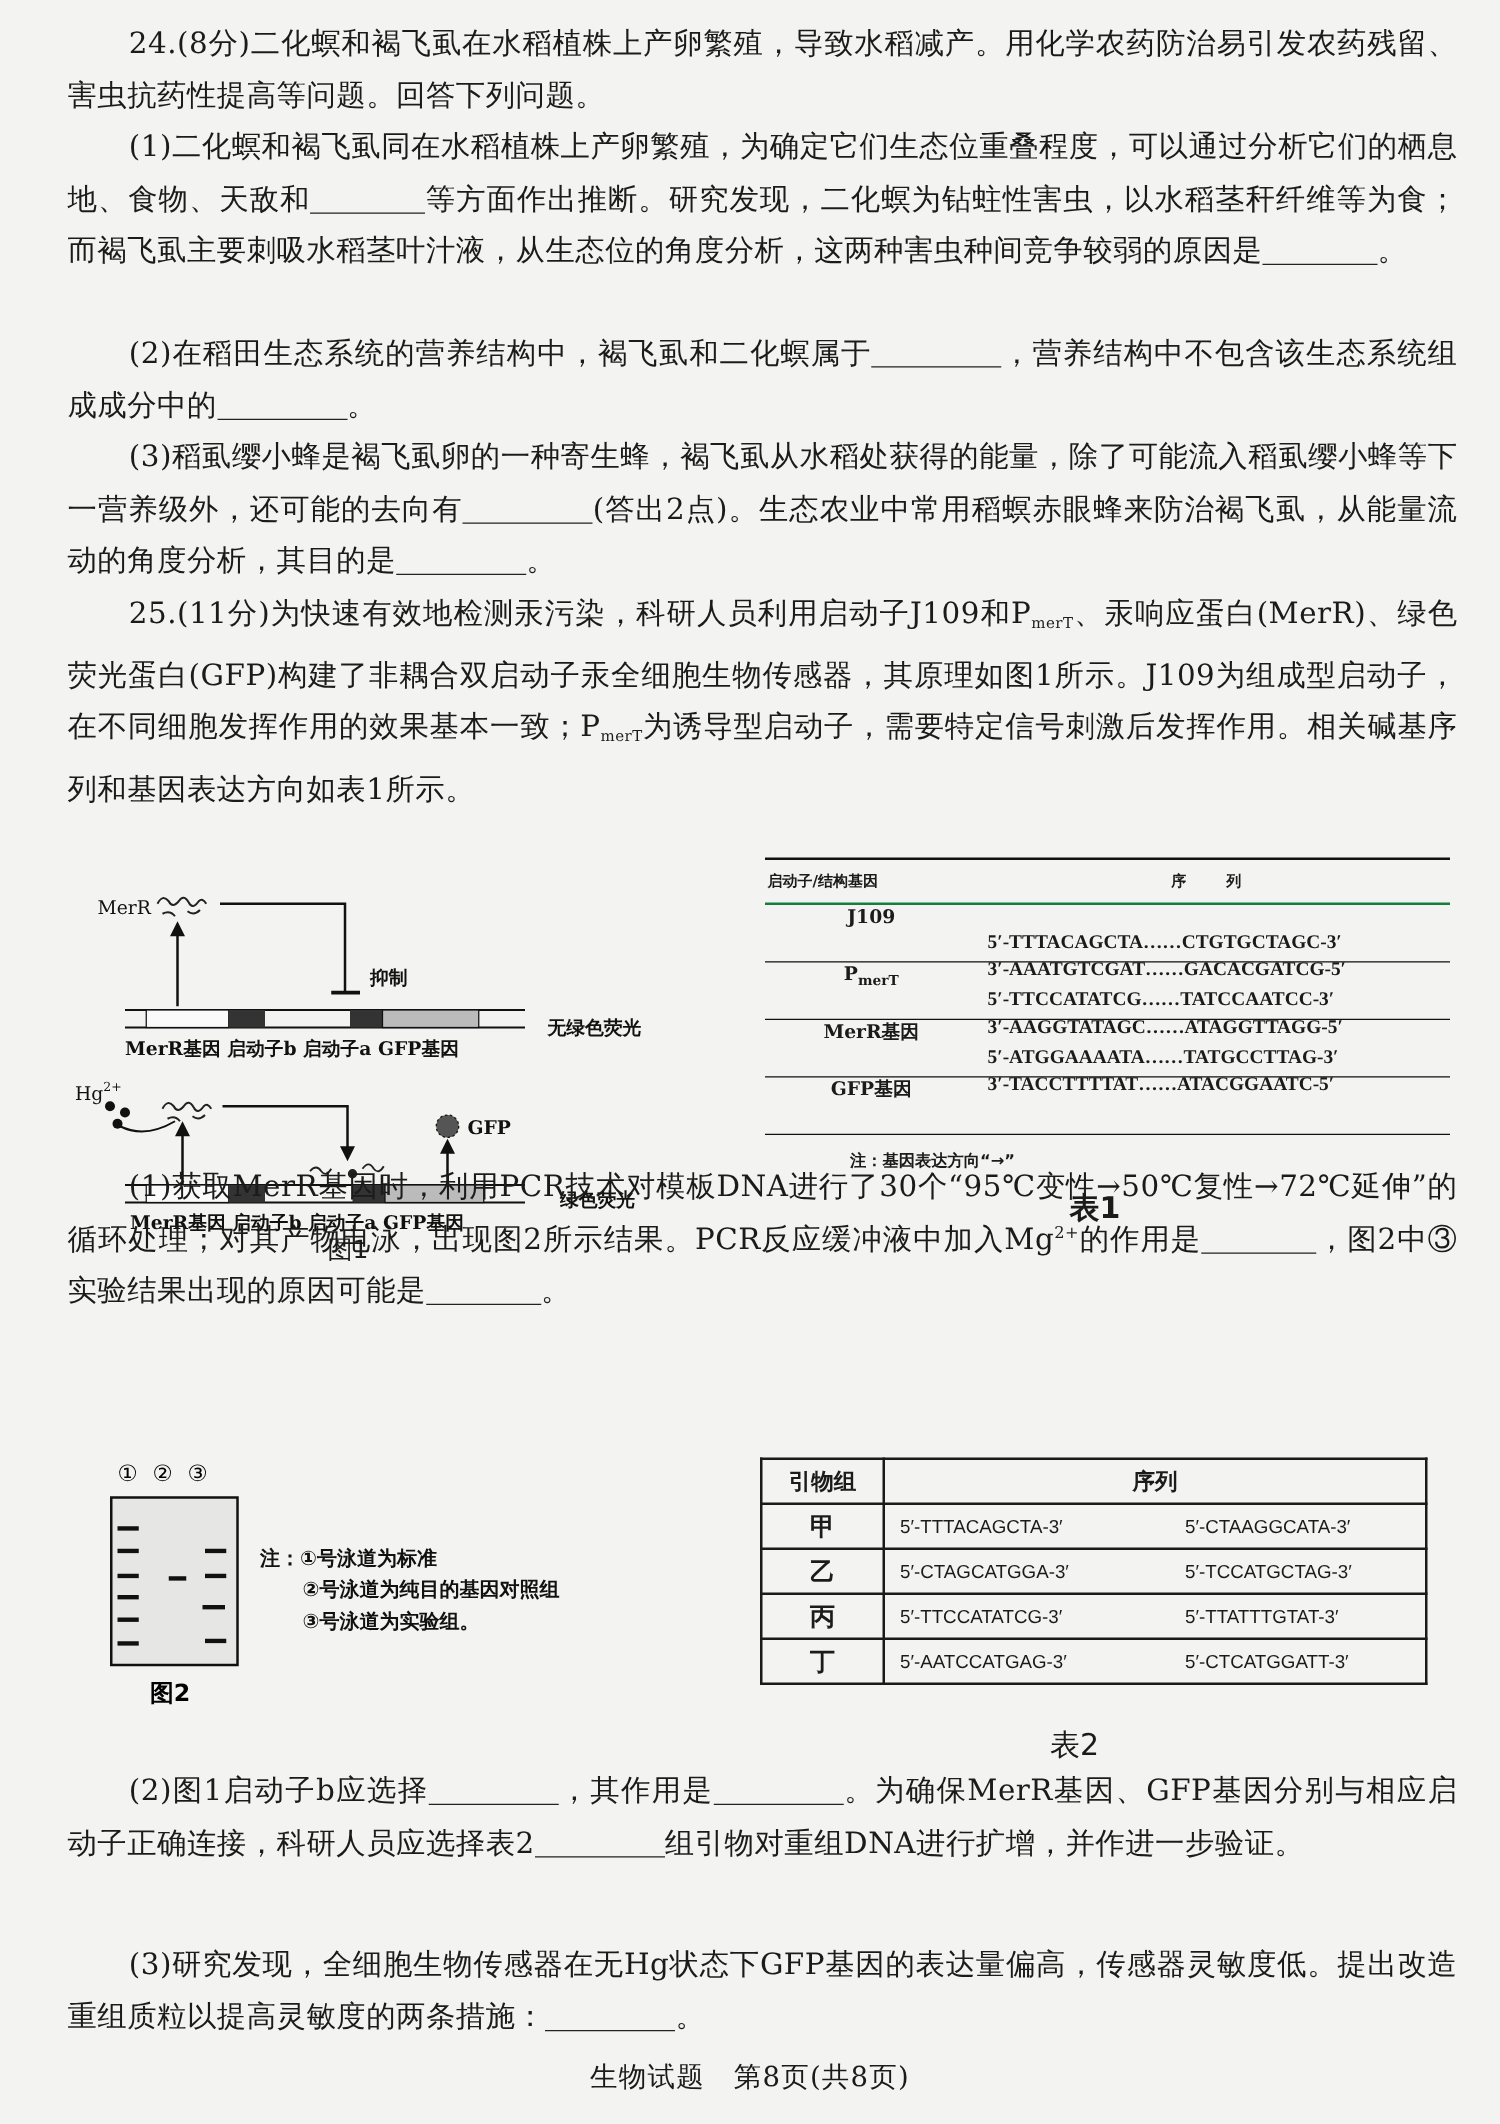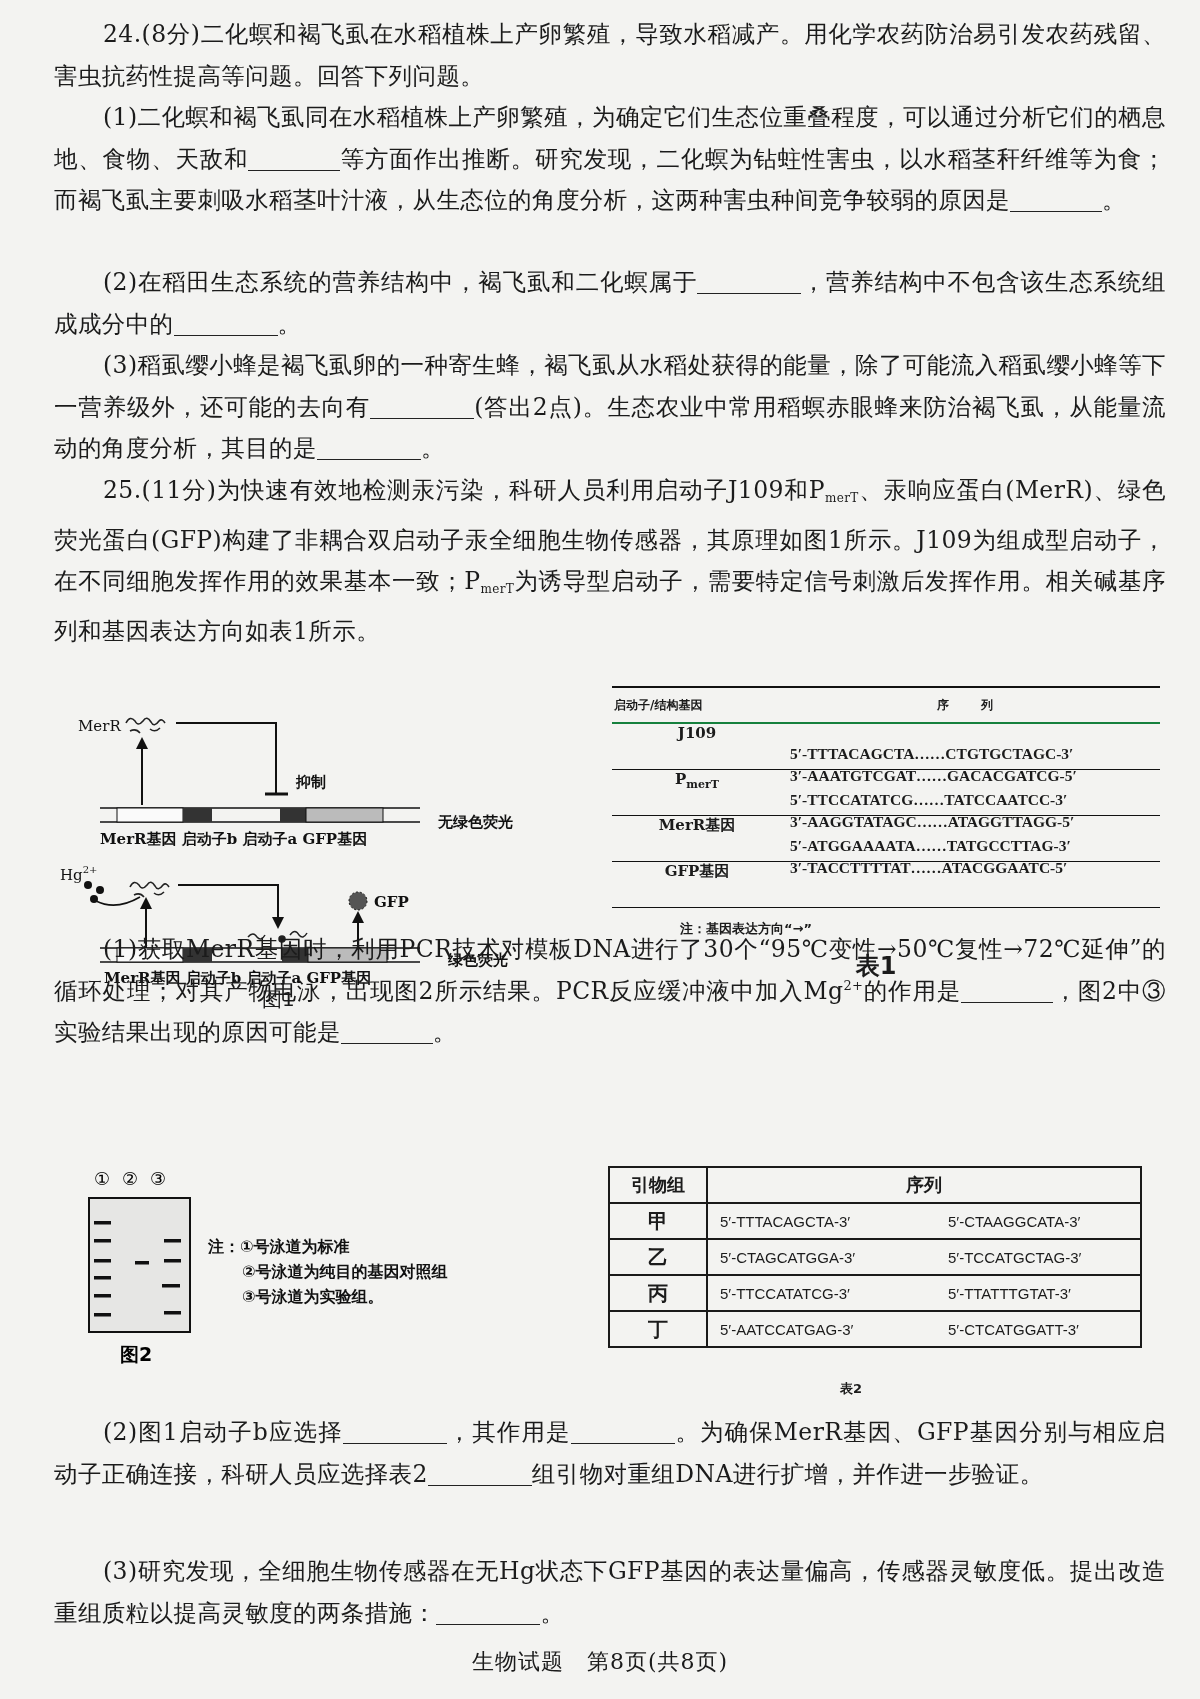--- a/index.html
+++ b/index.html
@@ -47,21 +47,21 @@
   .gel-note { font-family: "DejaVu Sans", sans-serif; font-size: 16px; font-weight: bold; fill: #111; }
 
   
   #table2 { position: absolute; left: 592px; top: 1166px; width: 534px; border-collapse: collapse; margin-left: 16px; }
   #table2 td, #table2 th { border: 2px solid #1a1a1a; height: 34px; padding: 0; }
   #table2 th { font-family: "DejaVu Sans", sans-serif; font-size: 18px; font-weight: bold; }
   #table2 td.grp { width: 96px; text-align: center; font-family: "DejaVu Sans", sans-serif; font-size: 20px; font-weight: bold; }
   #table2 td.seq { font-family: "Liberation Sans", sans-serif; font-size: 15px; }
   #table2 td.seq span.p1 { display: inline-block; width: 228px; padding-left: 12px; }
   #table2 td.seq span.p2 { display: inline-block; }
-  #table2-caption { position: absolute; left: 840px; top: 1380px; font-family: "DejaVu Sans", sans-serif; font-size: 13px; font-weight: bold; }
+  #table2-caption { position: absolute; left: 840px; top: 1380px; font-family: "DejaVu Sans", sans-serif; font-size: 24px; font-weight: normal; }
 
   #footer { position: absolute; left: 0; width: 1200px; top: 1647px; text-align: center; font-size: 22px; letter-spacing: 1px; }
 </style>
 </head>
 <body>
 
 <p class="para indent" style="top:14px;"><span>24.(8分)二化螟和褐飞虱在水稻植株上产卵繁殖，导致水稻减产。用化学农药防治易引发农药残留、害虫抗药性提高等问题。回答下列问题。</span></p>
 
 <p class="para indent" style="top:97px;"><span>(1)二化螟和褐飞虱同在水稻植株上产卵繁殖，为确定它们生态位重叠程度，可以通过分析它们的栖息地、食物、天敌和</span><span class="blank w90"></span><span>等方面作出推断。研究发现，二化螟为钻蛀性害虫，以水稻茎秆纤维等为食；而褐飞虱主要刺吸水稻茎叶汁液，从生态位的角度分析，这两种害虫种间竞争较弱的原因是</span><span class="blank w90"></span><span>。</span></p>
 

